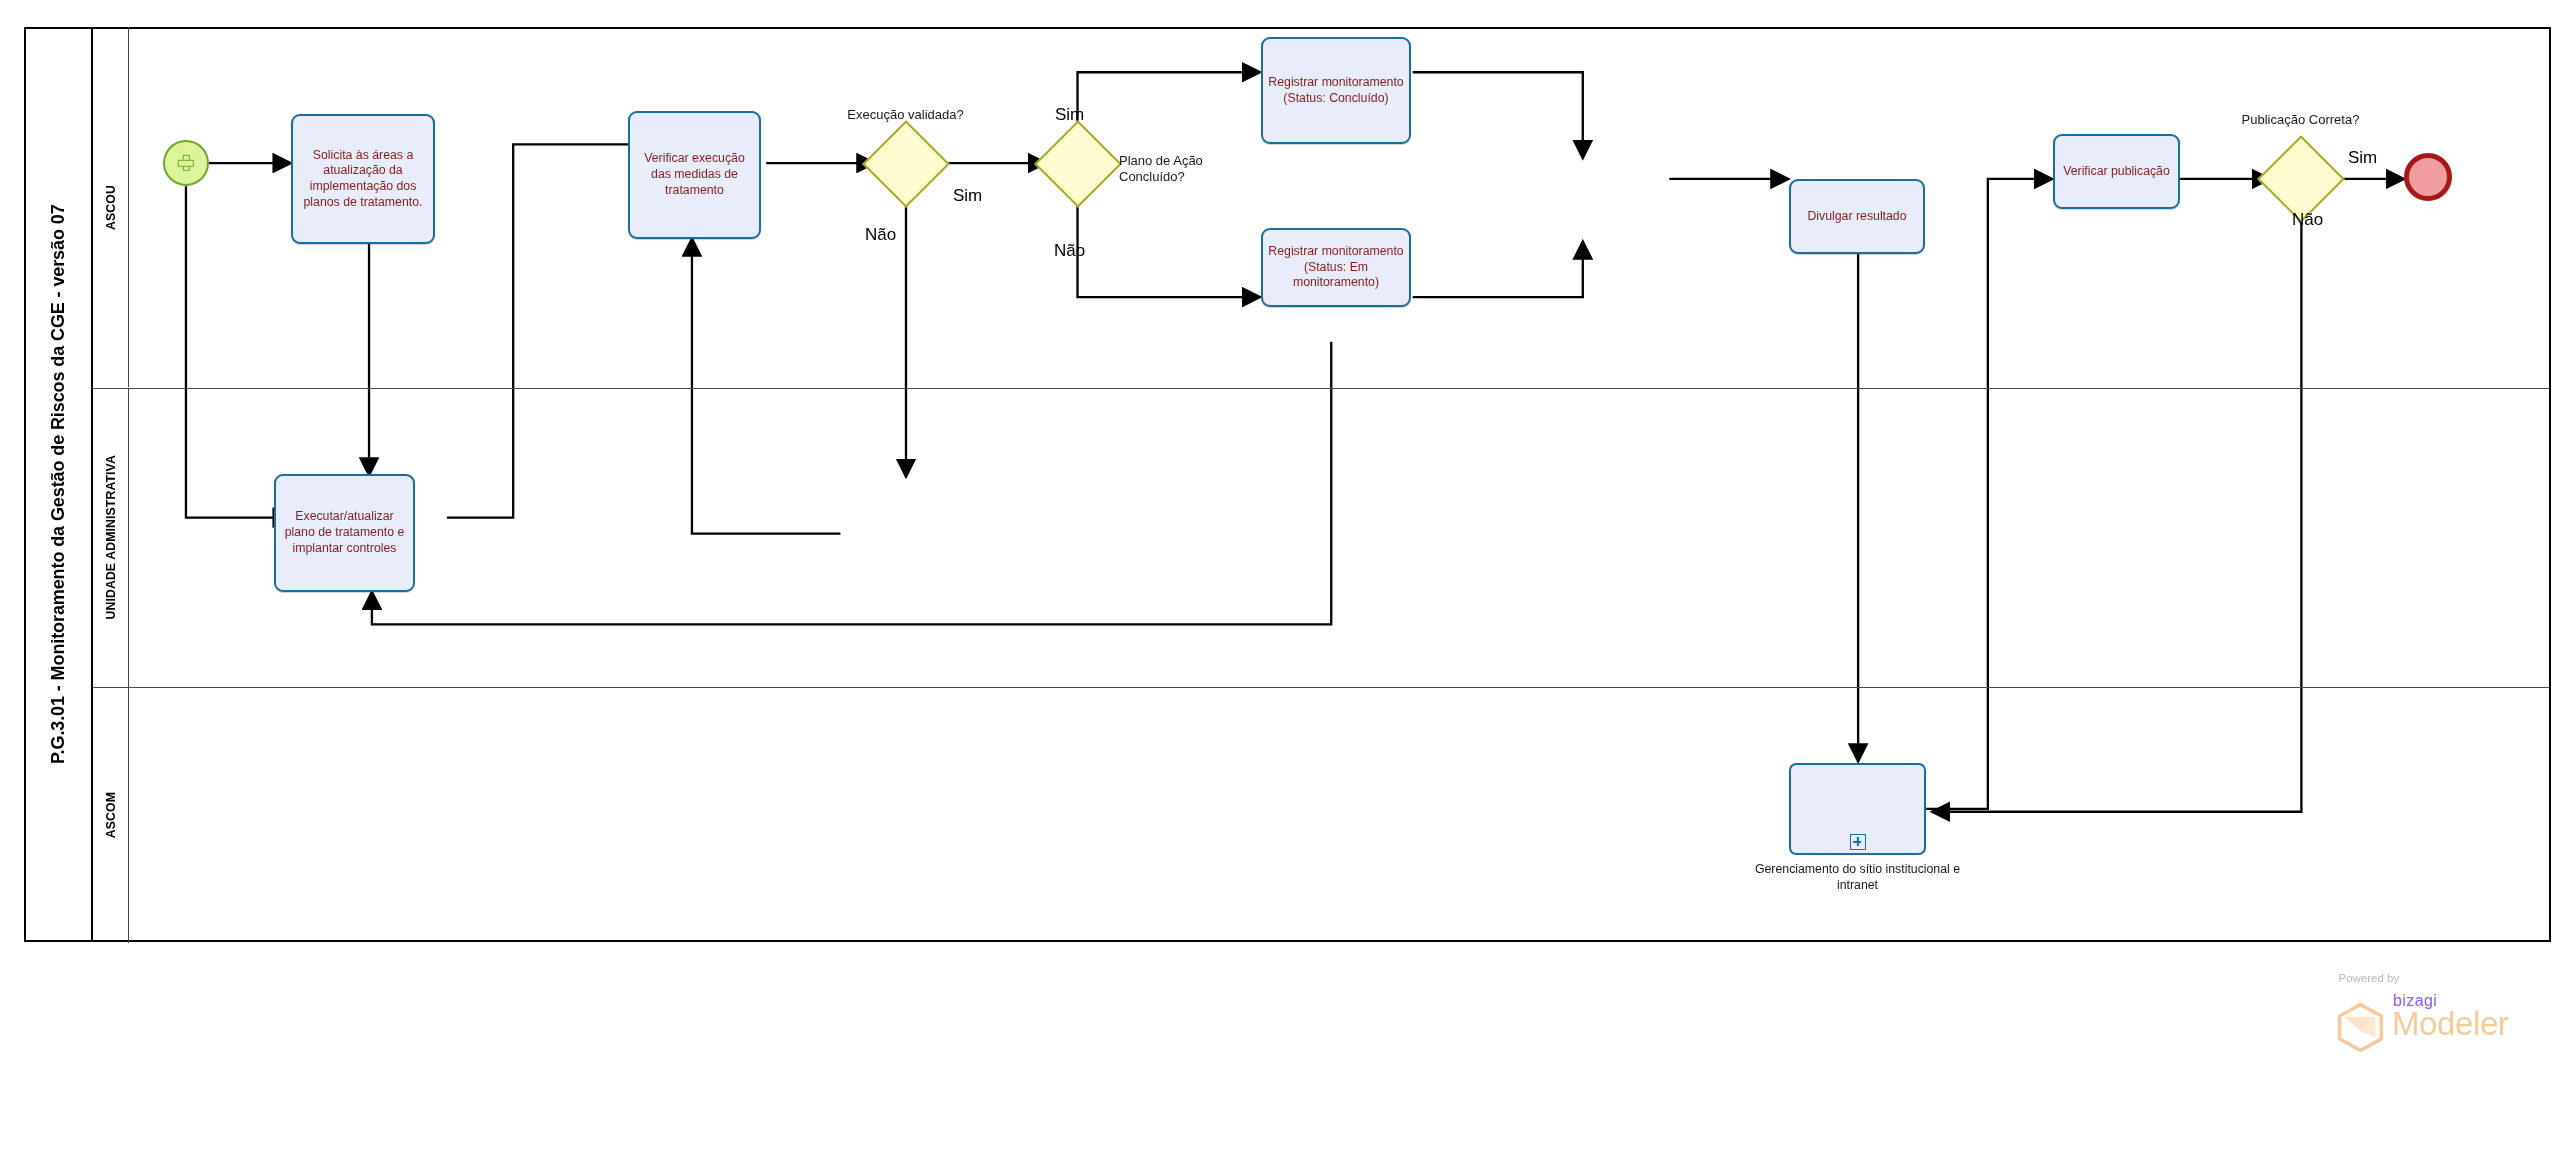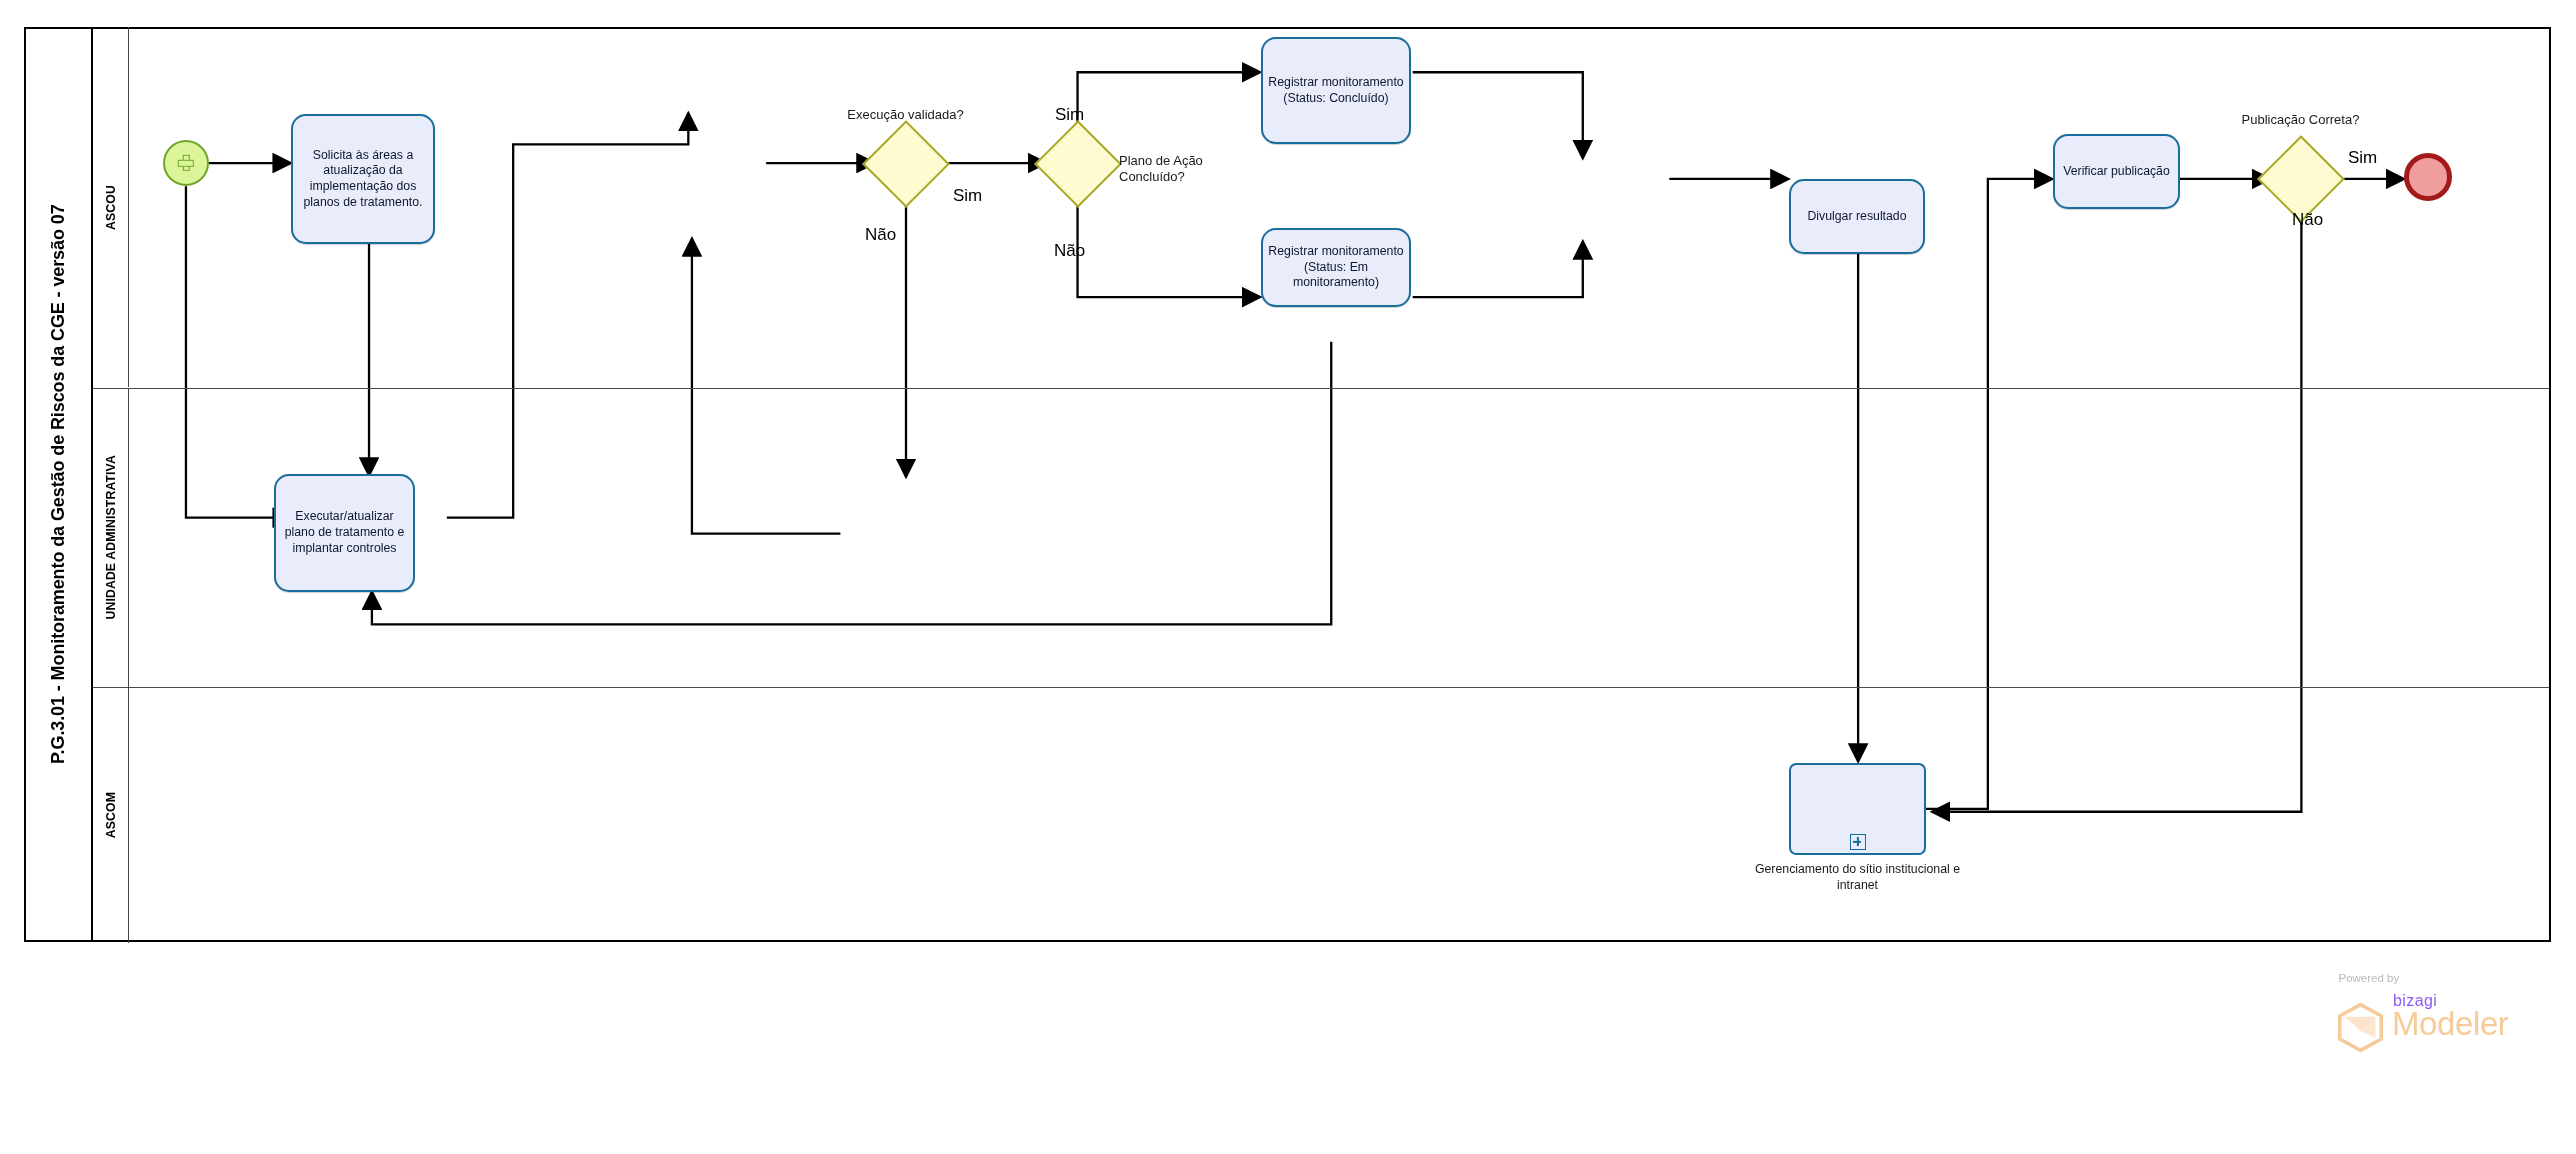--- a/index.html
+++ b/index.html
@@ -79,28 +79,28 @@
     height: 0;
     border-top: 1.4px solid #4a4a4a;
   }
 
   
   .task {
     position: absolute;
     box-sizing: border-box;
     background: #e9edfb;
     border: 2.9px solid #1a6e9e;
-    border-radius: 15px;
+    border-radius: 9px;
     display: flex;
     align-items: center;
     justify-content: center;
     text-align: center;
     font-size: 12.3px;
     line-height: 1.28;
-    color: #0f172a;
+    color: #7f1d1d;
     padding: 2.9px 4.3px;
     box-shadow: 0 0.7px 0.7px rgba(0,0,0,0.18);
   }
   .subprocess {
     position: absolute;
     box-sizing: border-box;
     background: #e9edfb;
     border: 2.9px solid #1a6e9e;
     border-radius: 7.2px;
   }
@@ -292,20 +292,21 @@
 
   <div class="lane-divider" style="top:388px;"></div>
   <div class="lane-divider" style="top:687px;"></div>
 
   <div class="event start" style="left:163px;top:140px;width:46px;height:46px;">
     <span class="start-plus"></span>
   </div>
 
   <div class="task" style="left:291px;top:114px;width:144px;height:130px;">Solicita às áreas a atualização da implementação dos planos de tratamento.</div>
 
+  <div class="task" style="left:628px;top:111px;width:133px;height:128px;">Verificar execução das medidas de tratamento</div>
 
   <div class="gateway" style="left:875px;top:133px;width:62px;height:62px;">
     <div class="diamond"></div>
   </div>
   <div class="gw-label" style="left:819px;top:107px;width:173px;">Execução validada?</div>
   <div class="flow-label" style="left:953px;top:186px;">Sim</div>
   <div class="flow-label" style="left:865px;top:225px;">Não</div>
 
   <div class="gateway" style="left:1047px;top:133px;width:62px;height:62px;">
     <div class="diamond"></div>

